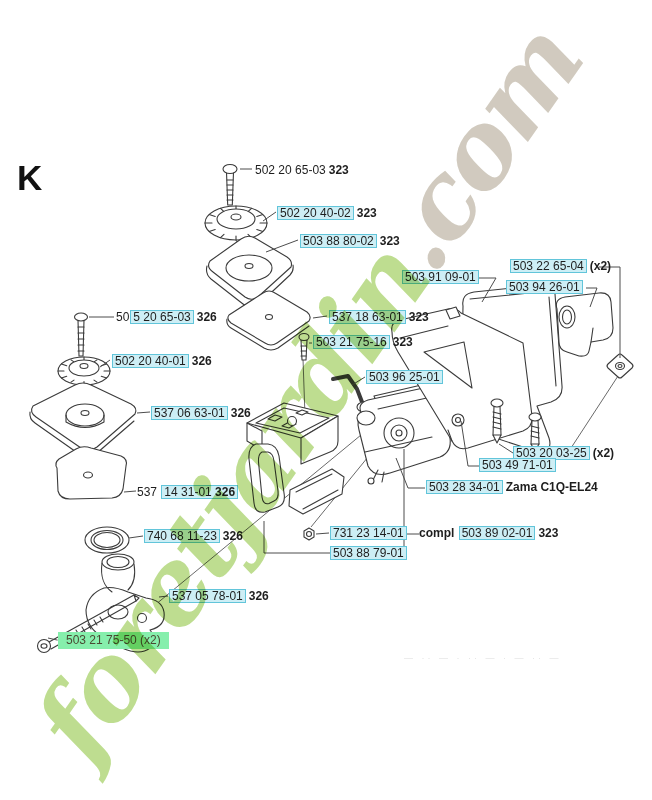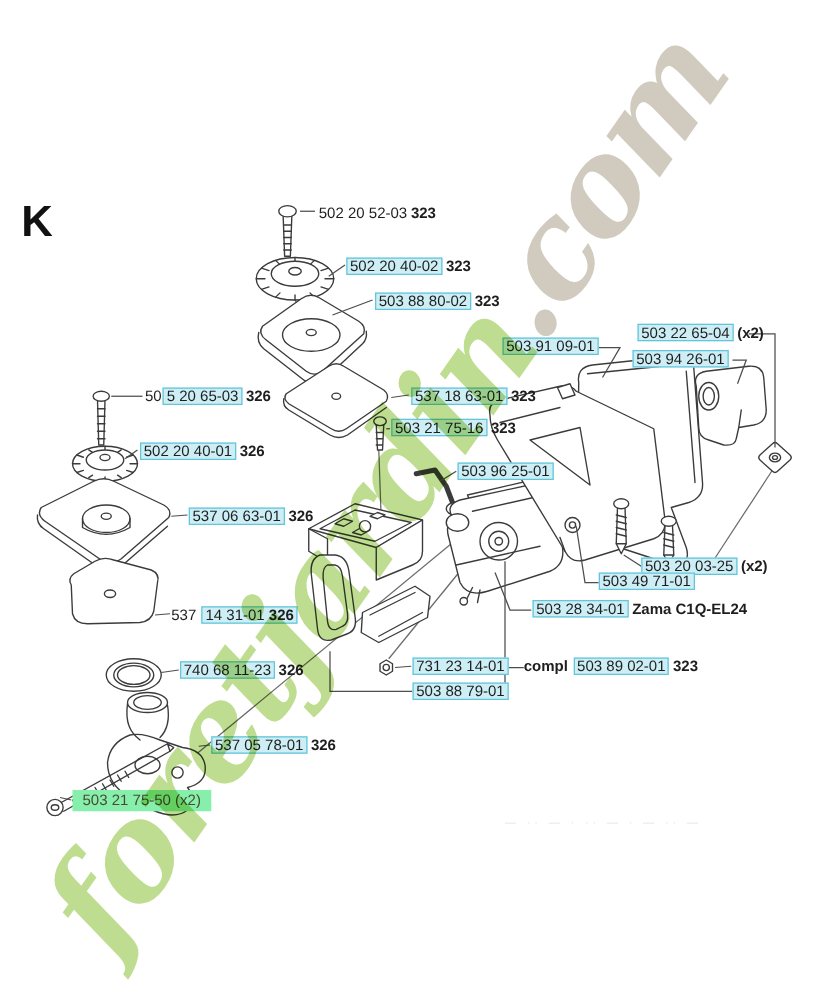--- a/index.html
+++ b/index.html
@@ -229,21 +229,21 @@
       <path d="M479,466 L468,466 L461,421"></path>
       <path d="M425,488 L408,488 L396,458"></path>
       <path d="M316,534 L329,533"></path>
       <path d="M330,553 L264,553 L264,521"></path>
       <path d="M399,533 L404,533 L404,553 L399,553 M404,534 L419,534 M404,449 L404,533"></path>
     </g>
   </svg>
 
   <div class="section-letter">K</div>
 
-  <div class="lbl" style="left:255px;top:164px"><span>502 20 52-03</span><span class="suf">323</span></div>
+  <div class="lbl" style="left:255px;top:164px"><span>502 20 65-03</span><span class="suf">323</span></div>
 
   <div class="lbl" style="left:277px;top:206px"><span class="box">502 20 40-02</span><span class="suf">323</span></div>
 
   <div class="lbl" style="left:300px;top:234px"><span class="box">503 88 80-02</span><span class="suf">323</span></div>
 
   <div class="lbl" style="left:116px;top:310px"><span class="pre">50</span><span class="box">5 20 65-03</span><span class="suf">326</span></div>
 
   <div class="lbl" style="left:112px;top:354px"><span class="box">502 20 40-01</span><span class="suf">326</span></div>
 
   <div class="lbl" style="left:151px;top:406px"><span class="box">537 06 63-01</span><span class="suf">326</span></div>

